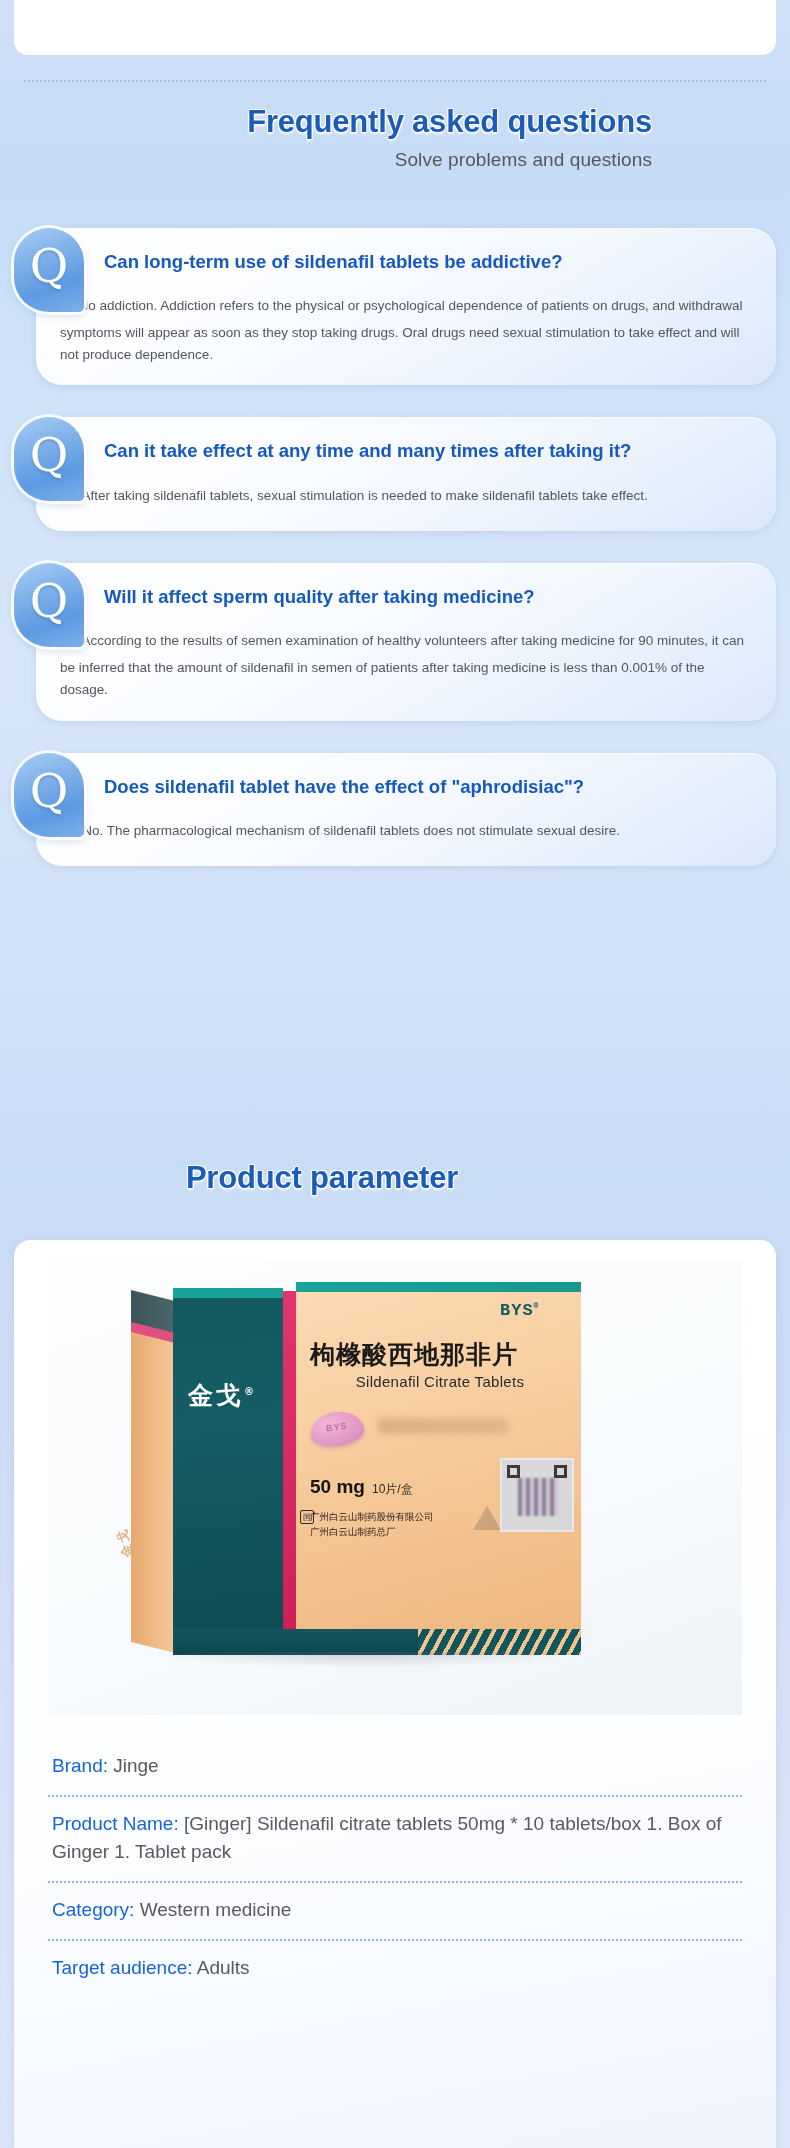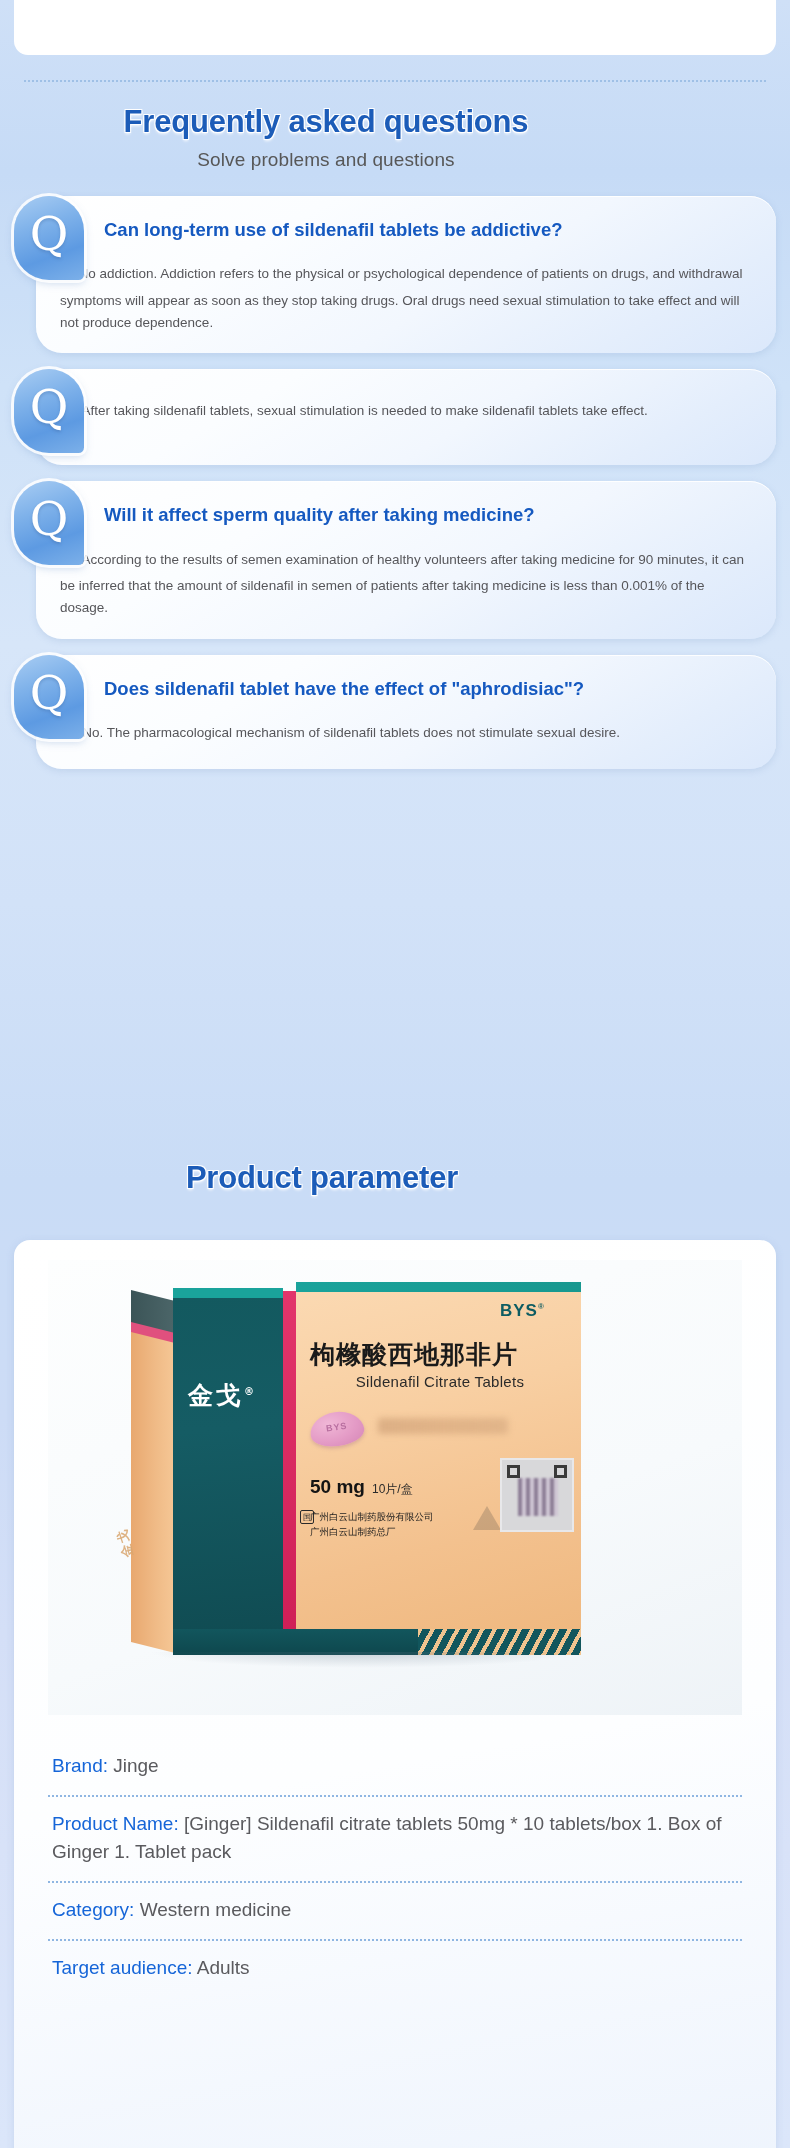--- a/index.html
+++ b/index.html
@@ -39,21 +39,21 @@
     top: 80px;
     width: 742px;
     height: 0;
     border-top: 2px dotted #9fc0e6;
   }
 
   
   .section-head {
     position: absolute;
     width: 652px;
-    text-align: center;
+    text-align: right;
   }
   .section-title {
     font-size: 31px;
     font-weight: bold;
     color: #1c5cb8;
     letter-spacing: -0.2px;
     text-shadow:
        1px  1px 0 rgba(255,255,255,.95),
       -1px  1px 0 rgba(255,255,255,.95),
        1px -1px 0 rgba(255,255,255,.95),
@@ -86,20 +86,21 @@
        #fbfdff 30%,
        #f2f7fe 58%,
        #e4eefc 82%,
        #dbe8fb 100%);
     border-radius: 26px;
     box-shadow:
       0 1px 0 rgba(255,255,255,.9) inset,
       0 2px 7px rgba(120,150,195,.22);
     padding: 22px 26px 20px 60px;
     min-height: 96px;
+    margin-top: 32px;
   }
   .q-badge {
     position: absolute;
     left: 0;
     top: 0;
     width: 70px;
     height: 84px;
     background: linear-gradient(160deg, #a9cdf3 0%, #7fb2ea 35%, #5d9ae2 68%, #7cb0e9 100%);
     border-top-left-radius: 38px;
     border-top-right-radius: 38px;
@@ -258,21 +259,21 @@
     text-align: center;
     color: #2b2b2b;
     font-size: 15px;
     letter-spacing: .3px;
   }
   .pbox-bys {
     left: 452px; top: 41px;
     color: #0e5c62;
     font-size: 17px;
     font-weight: bold;
-    font-family: Liberation Sans, sans-serif;
+    font-family: Liberation Mono, monospace;
     letter-spacing: 1px;
   }
   .pbox-bys sup { font-size: 8px; }
   .pbox-pill {
     left: 262px; top: 152px;
     width: 54px; height: 34px;
     background: radial-gradient(ellipse at 35% 32%, #f0b7d6 0%, #e49bc6 55%, #d586b6 100%);
     border-radius: 50% 50% 48% 48%/60% 60% 40% 40%;
     transform: rotate(-8deg);
     box-shadow: 0 2px 4px rgba(160,110,140,.35);
@@ -403,20 +404,21 @@
       <div class="faq-q">Can long-term use of sildenafil tablets be addictive?</div>
       <div class="faq-a"><span class="a-mark">A</span><span>:No addiction. Addiction refers to the physical or psychological dependence of patients on drugs, and withdrawal symptoms will appear as soon as they stop taking drugs. Oral drugs need sexual stimulation to take effect and will not produce dependence.</span></div>
     </div>
   </div>
 
   <div class="faq-item">
     <div class="q-badge">
       <span>Q</span>
     </div>
     <div class="faq-card">
+      <div class="faq-q">Can it take effect at any time and many times after taking it?</div>
       <div class="faq-a"><span class="a-mark">A</span><span>: After taking sildenafil tablets, sexual stimulation is needed to make sildenafil tablets take effect.</span></div>
     </div>
   </div>
 
   <div class="faq-item">
     <div class="q-badge">
       <span>Q</span>
     </div>
     <div class="faq-card">
       <div class="faq-q">Will it affect sperm quality after taking medicine?</div>

